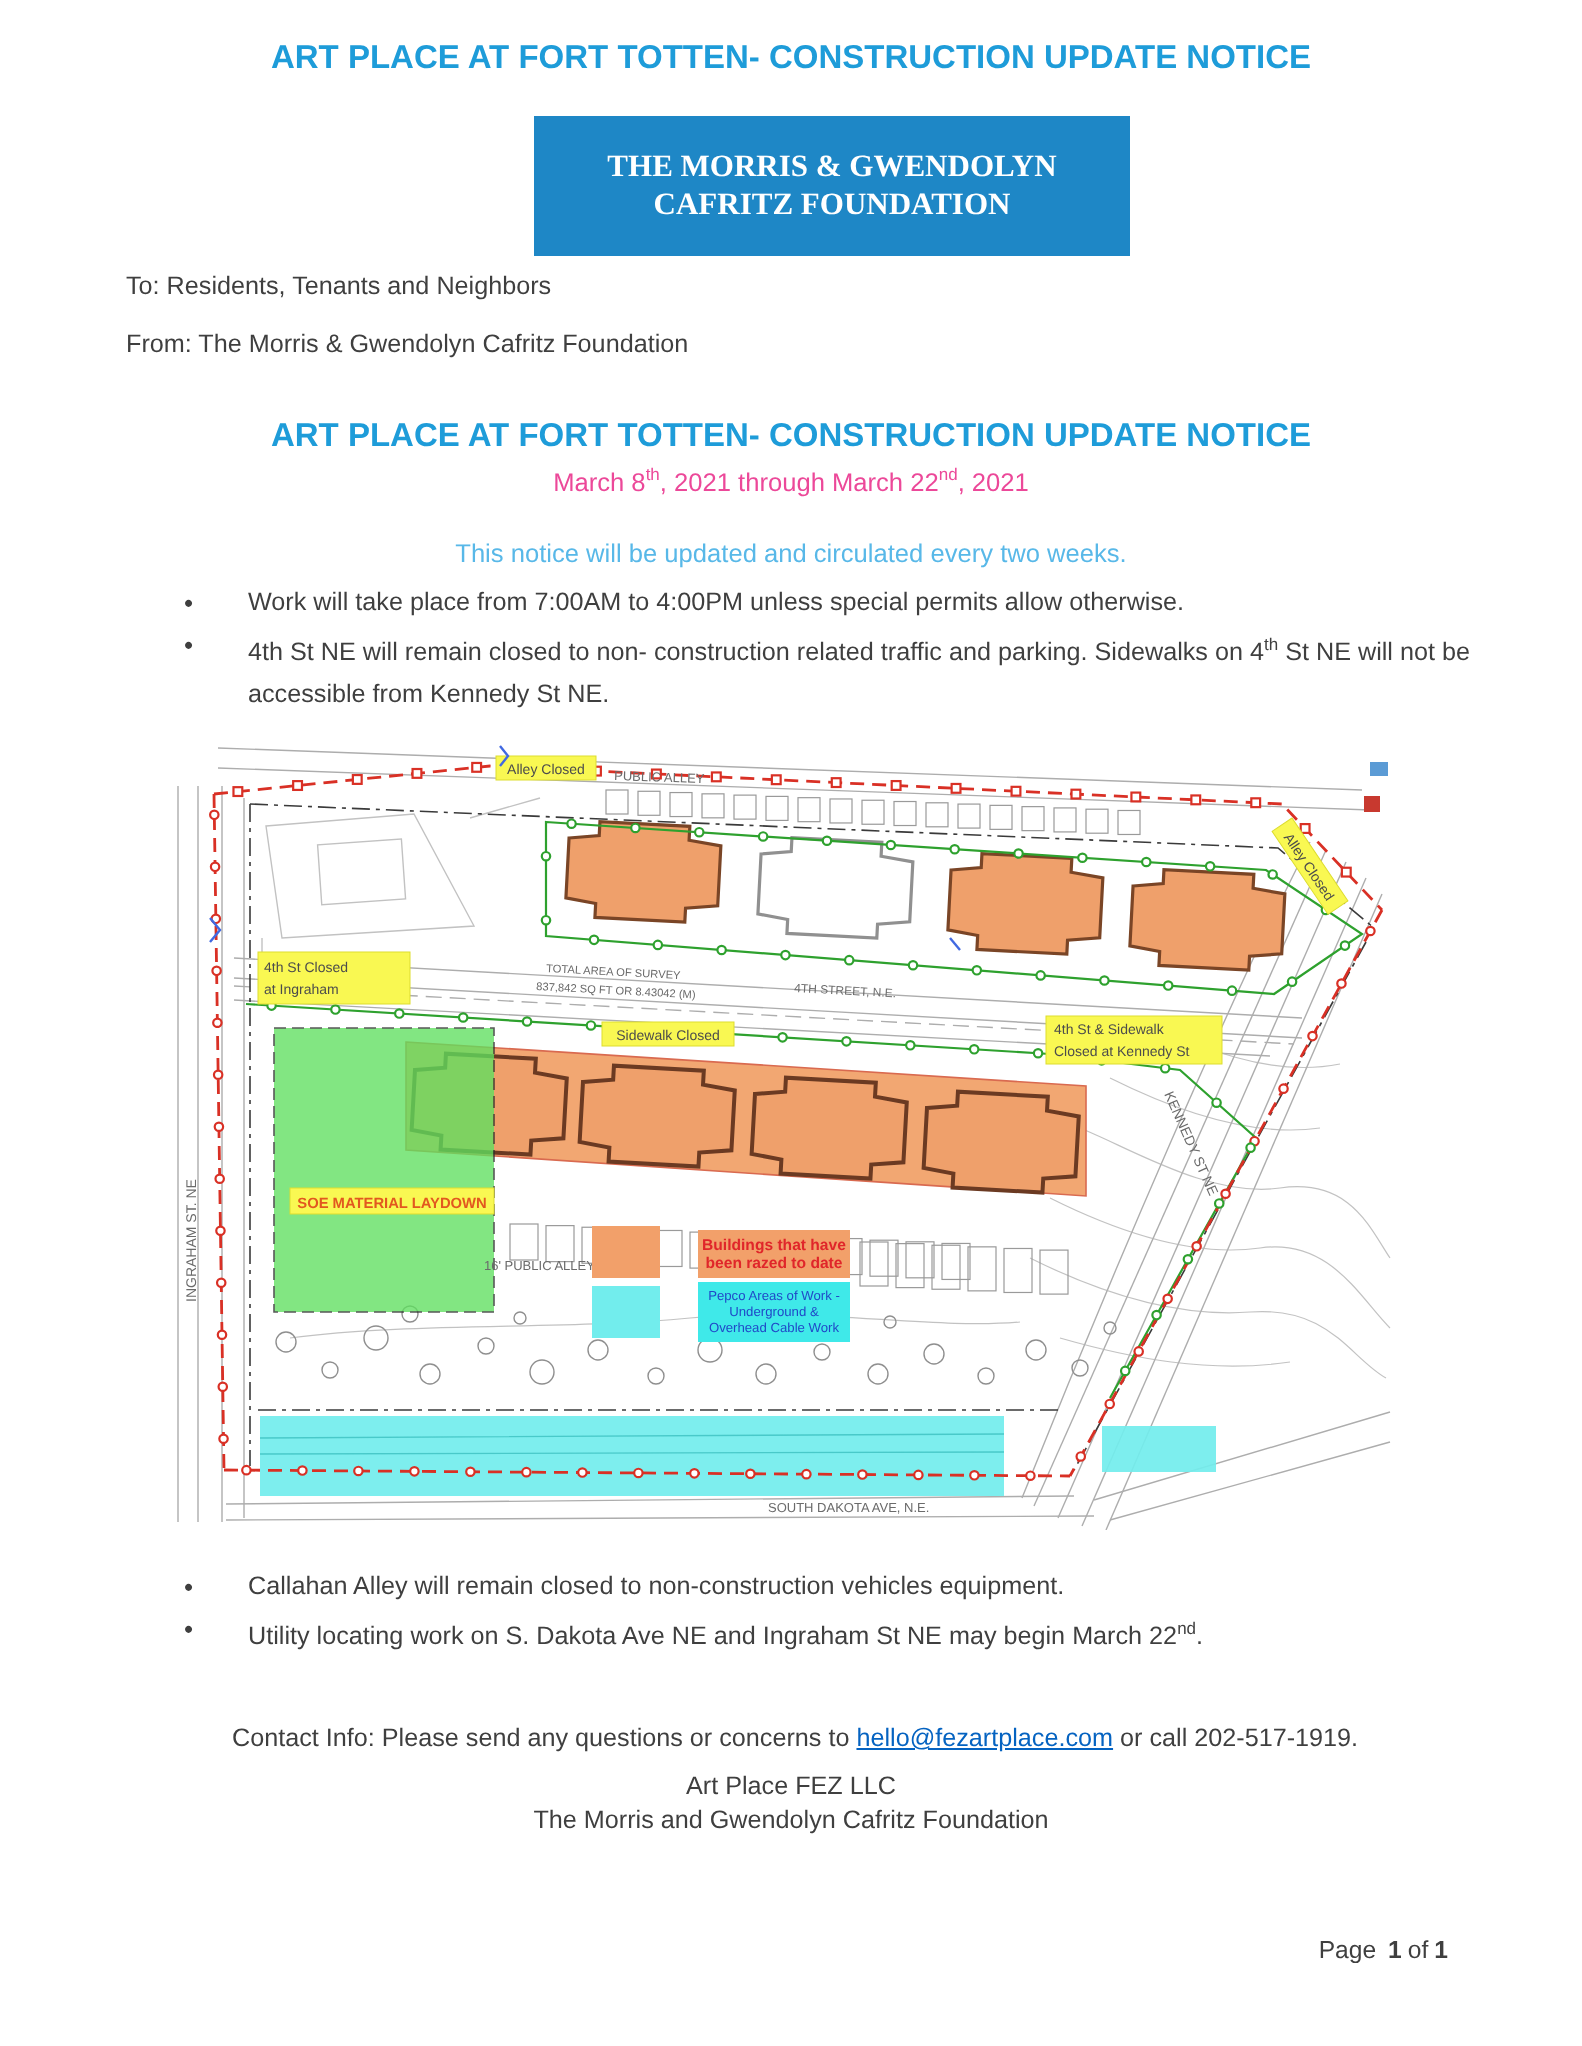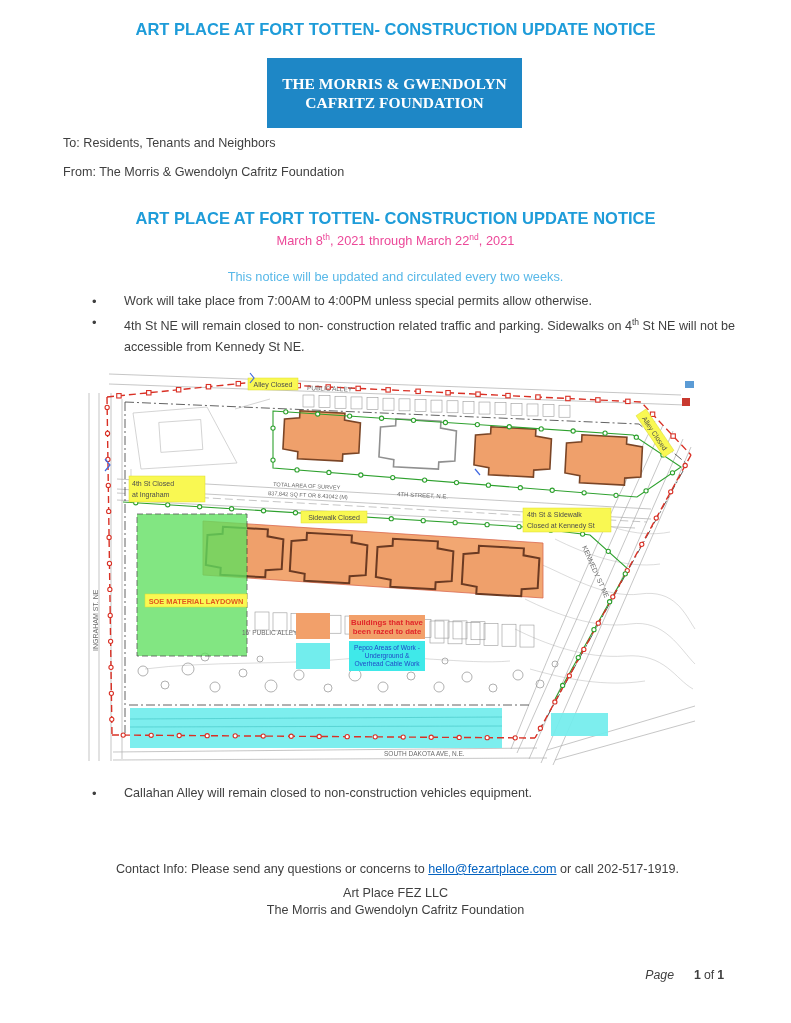--- a/index.html
+++ b/index.html
@@ -1,20 +1,20 @@
 <!DOCTYPE html>
 <html><head>
 <meta charset="utf-8">
 <style>
   html,body{margin:0;padding:0;background:#ffffff;}
   .page{position:relative;width:791px;height:1023px;background:#fff;overflow:hidden;
         font-family:"Liberation Sans",sans-serif;color:#3f3f3f;}
   .title{position:absolute;top:20px;left:0;width:100%;text-align:center;
          color:#1E9CD9;font-weight:bold;font-size:16.5px;}
-  .banner{position:absolute;left:267px;top:58px;width:255px;height:70px;background:#1E87C6;
+  .banner{position:absolute;left:267px;top:58px;width:298px;height:70px;background:#1E87C6;
           color:#fff;font-family:"Liberation Serif",serif;font-weight:bold;font-size:15.5px;
           text-align:center;display:flex;flex-direction:column;justify-content:center;line-height:19px;}
   .line{position:absolute;left:63px;font-size:12.6px;}
   .to-line{top:136px;}
   .from-line{top:165px;}
   .heading2{position:absolute;top:209px;left:0;width:100%;text-align:center;
             color:#1E9CD9;font-weight:bold;font-size:16.5px;}
   .dateline{position:absolute;top:232px;left:0;width:100%;text-align:center;color:#ec4899;font-size:12.8px;}
   .subtitle{position:absolute;top:253px;left:0;width:100%;text-align:center;color:#58B8E8;font-size:12.8px;margin-top:16px;}
   sup{font-size:8.5px;}
@@ -23,21 +23,21 @@
   .bullets-bottom{left:88px;top:783px;width:662px;}
   .bullet-item{position:relative;padding-left:36px;}
   .bullet-item::before{content:"\2022";position:absolute;left:4px;top:0;font-size:13px;color:#3f3f3f;}
   .map-wrap{position:absolute;left:85px;top:369px;width:612px;height:396px;}
   .contact{position:absolute;left:116px;top:862px;font-size:12.6px;}
   .contact a{color:#0563C1;text-decoration:underline;}
   .sig{position:absolute;left:0;width:100%;text-align:center;font-size:12.6px;}
   .sig1{top:886px;} .sig2{top:903px;}
   .pagenum{position:absolute;top:968px;right:64px;font-size:12.3px;color:#3f3f3f;}
   .pagenum b{margin:0 3px;}
-  .pagenum .w{margin-right:17px;font-style:italic;}
+  .pagenum .w{margin-right:3px;}
   svg text{font-family:"Liberation Sans",sans-serif;}
   .mtext{fill:#6b6b6b;}
   .ylab{fill:#F9F852;stroke:#DDDD2E;stroke-width:0.5;}
   .ytxt{fill:#4c4c4c;font-size:7px;}
 </style>
 </head>
 <body>
 
 <div class="page">
 
@@ -368,20 +368,21 @@
       <rect x="597" y="29" width="8" height="8" fill="#c8392f"></rect>
       <path d="M165,4 l4,5 -4,5" stroke="#4169E1" stroke-width="1.2" fill="none"></path>
       <path d="M20,90 l5,6 -5,6" stroke="#4169E1" stroke-width="1.2" fill="none"></path>
       <path d="M390,100 l5,6" stroke="#4169E1" stroke-width="1.2" fill="none"></path>
     </g>
   </svg>
   </div>
 
   <div class="bullets bullets-bottom">
     <div class="bullet-item"><span>Callahan Alley will remain closed to non-construction vehicles equipment.</span></div>
+    <div class="bullet-item"><span>Utility locating work on S. Dakota Ave NE and Ingraham St NE may begin March 22</span><sup>nd</sup><span>.</span></div>
   </div>
 
   <div class="contact"><span>Contact Info: Please send any questions or concerns to </span><a href="#">hello@fezartplace.com</a><span> or call 202-517-1919.</span></div>
 
   <div class="sig sig2">The Morris and Gwendolyn Cafritz Foundation</div>
   <div class="sig sig1">Art Place FEZ LLC</div>
 
   <div class="pagenum"><span class="w">Page</span><b>1</b><span>of</span><b>1</b></div>
 </div>
 

